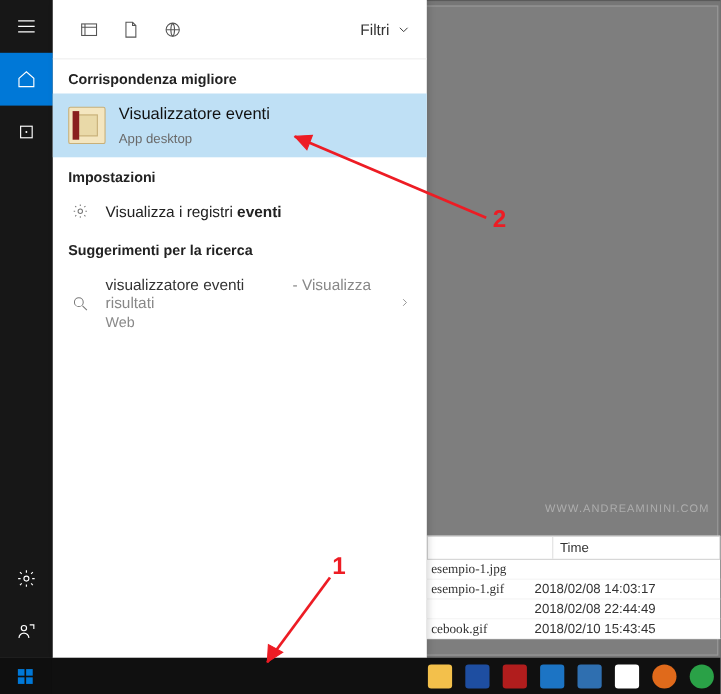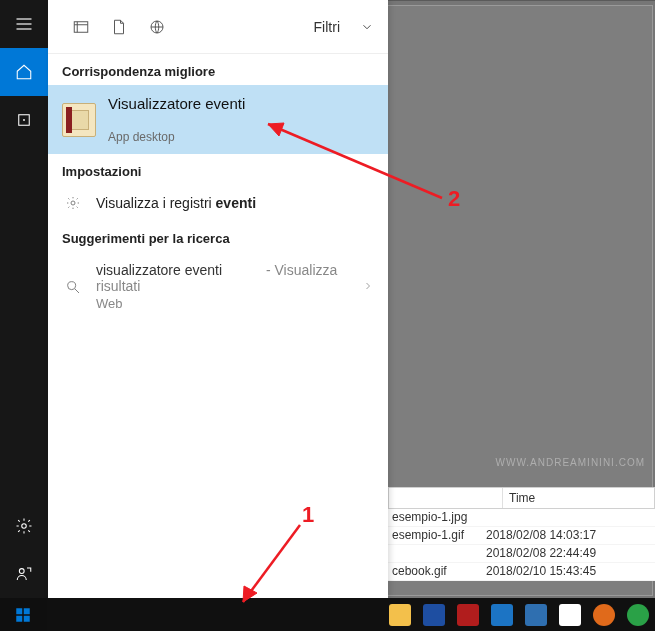--- a/index.html
+++ b/index.html
@@ -40,41 +40,41 @@
     background: #fff; border: 1px solid #d0d0d0; height: 22px;
     display: flex; font-size: 12px; color: #333; padding-left: 20px;
   }
   .file-header .col-name { flex: 0 0 94px; border-right: 1px solid #e0e0e0; padding: 3px 6px; }
   .file-header .col-time { flex: 1; padding: 3px 6px; }
   .file-rows {
     position: absolute; right: 0; top: 509px; left: 388px;
     background: #fff; font-size: 12px; color: #333;
   }
   .file-row { display: flex; height: 18px; border-bottom: 1px solid #f4f4f4; }
-  .file-row .c1 { flex: 0 0 94px; padding: 1px 4px; white-space: nowrap; overflow: hidden; }
+  .file-row .c1 { flex: 0 0 94px; padding: 1px 4px; white-space: nowrap; overflow: hidden; font-family: Liberation Serif, serif; }
   .file-row .c2 { flex: 1; padding: 1px 4px; white-space: nowrap; overflow: hidden; }
 
   
   .panel {
     position: absolute; left: 48px; top: 0; width: 340px; height: 598px;
     background: #fff; display: flex; flex-direction: column;
     box-shadow: 2px 0 6px rgba(0,0,0,0.15);
   }
   .panel-top {
     height: 54px; display: flex; align-items: center; padding: 0 14px;
     border-bottom: 1px solid #eee;
   }
   .panel-top .ticon {
     width: 38px; height: 54px; display: flex; align-items: center; justify-content: center;
     color: #555;
   }
   .panel-top .ticon svg { width: 18px; height: 18px; fill: none; stroke: #555; stroke-width: 1.3; }
   .panel-top .spacer { flex: 1; }
   .panel-top .filters {
-    display: flex; align-items: center; gap: 20px; color: #333; font-size: 14px;
+    display: flex; align-items: center; gap: 6px; color: #333; font-size: 14px;
   }
   .panel-top .filters svg { width: 14px; height: 14px; stroke: #333; fill: none; stroke-width: 1.5; }
 
   .section-label {
     padding: 10px 14px 6px 14px; font-size: 13px; color: #222; font-weight: 600;
   }
 
   .best {
     display: flex; align-items: center; gap: 12px; padding: 10px 14px;
     background: #bfe0f5;
@@ -84,21 +84,21 @@
     display: flex; align-items: center; justify-content: center; position: relative;
   }
   .best .app-icon::before {
     content: ""; position: absolute; left: 6px; top: 6px; right: 6px; bottom: 6px;
     background: #e9d9a8; border: 1px solid #c8b079;
   }
   .best .app-icon .stripe {
     position: absolute; left: 3px; top: 3px; width: 6px; bottom: 3px; background: #8a1f1f;
   }
   .best .btxt .t1 { font-size: 15px; color: #111; }
-  .best .btxt .t2 { font-size: 12px; color: #6a6a6a; margin-top: 18px; }
+  .best .btxt .t2 { font-size: 12px; color: #6a6a6a; margin-top: 7px; }
 
   .row {
     display: flex; align-items: center; gap: 12px; padding: 10px 14px;
     color: #222; font-size: 14px;
   }
   .row .ricon { width: 22px; display: flex; justify-content: center; color: #666; }
   .row .ricon svg { width: 16px; height: 16px; stroke: #777; fill: none; stroke-width: 1.4; }
   .row .rtext { flex: 1; }
   .row .chev svg { width: 12px; height: 12px; stroke: #888; fill: none; stroke-width: 1.6; }
   .sugg .rtext { font-size: 14px; color: #333; }

